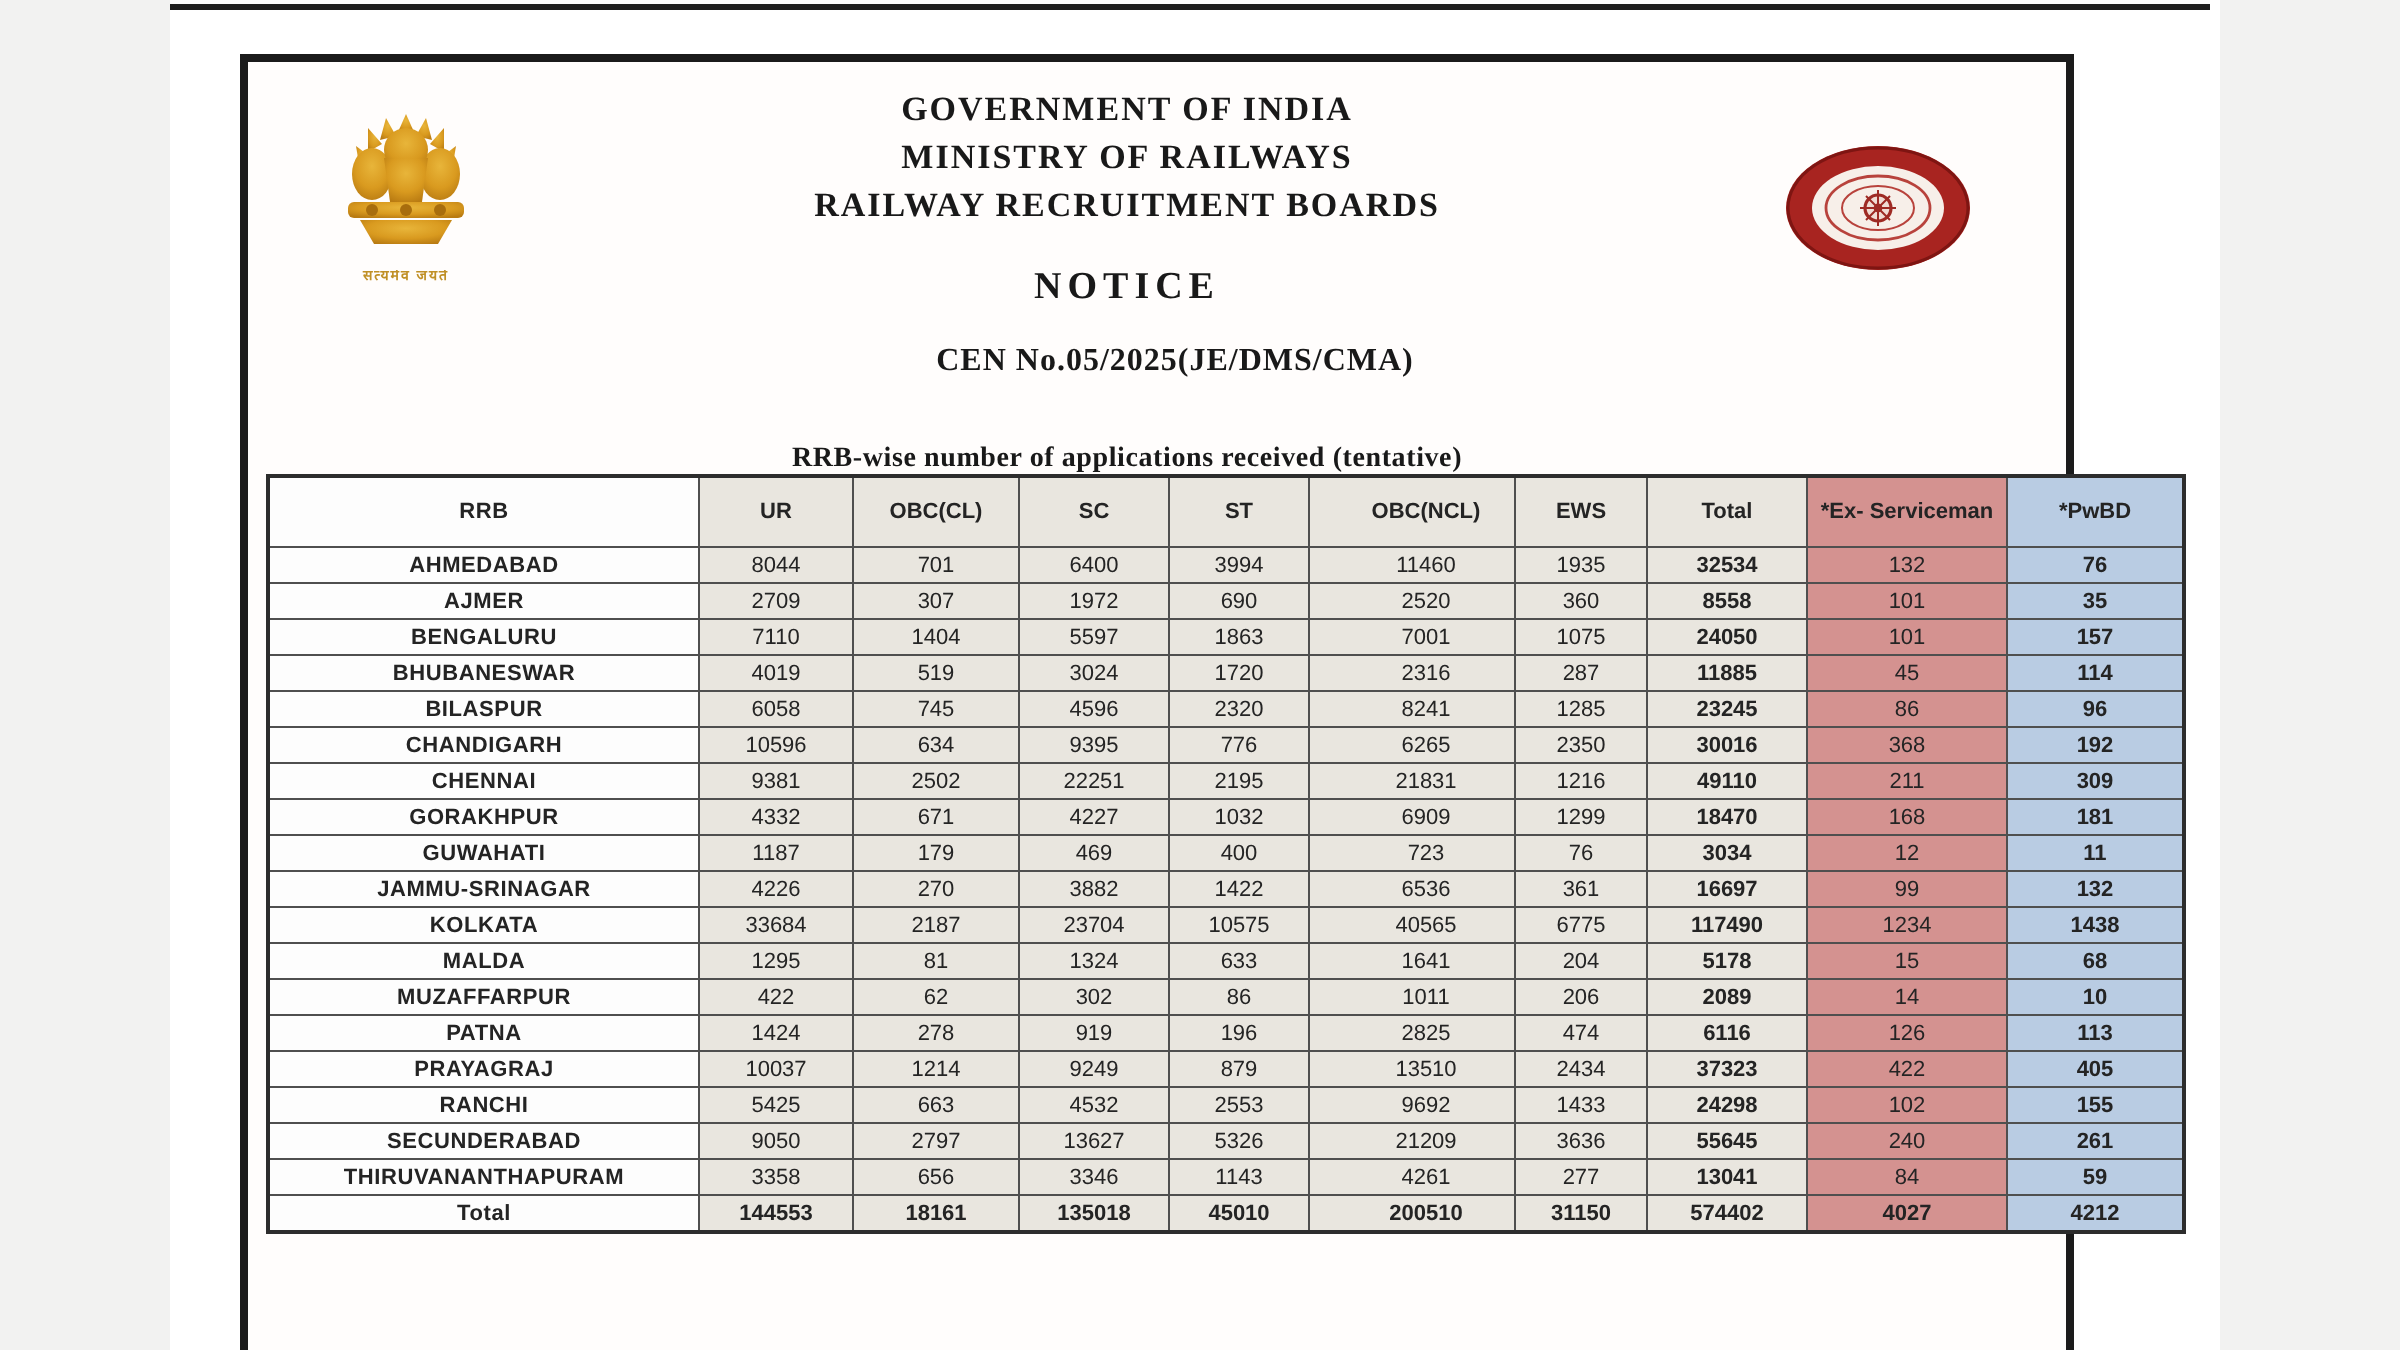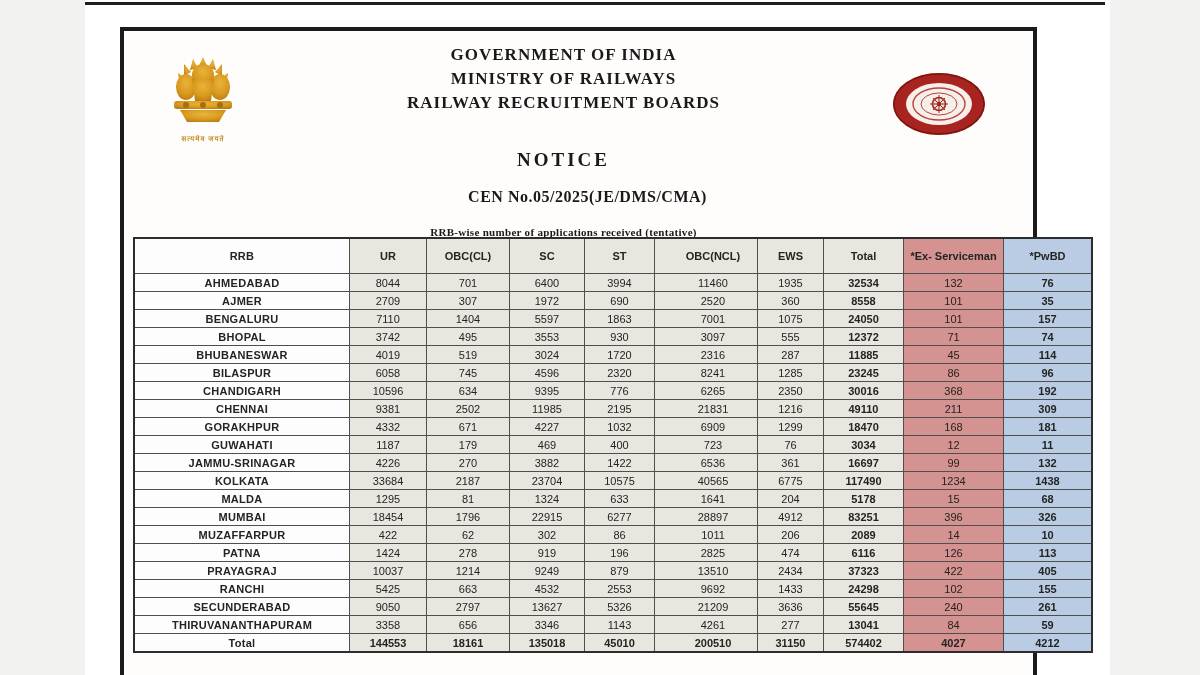--- a/index.html
+++ b/index.html
@@ -32,27 +32,27 @@
     position:absolute;left:766px;top:40px;width:98px;height:66px;
   }
   .titles{
     position:absolute;left:0;right:30px;top:12px;text-align:center;
     font-family:"Liberation Serif","DejaVu Serif",serif;color:#191919;
   }
   .org-line{
     font-size:17px;font-weight:700;letter-spacing:1px;line-height:24px;
   }
   .notice-heading{
-    font-size:19px;font-weight:700;letter-spacing:3px;line-height:26px;margin-top:32px;
+    font-size:19px;font-weight:700;letter-spacing:3px;line-height:26px;margin-top:16px;
   }
   .cen-line{
     font-size:16px;font-weight:700;letter-spacing:.5px;line-height:22px;margin-top:13px;padding-left:48px;
   }
   .table-title{
-    font-size:11px;font-weight:700;letter-spacing:.3px;line-height:22px;margin-top:13px;
+    font-size:14px;font-weight:700;letter-spacing:.3px;line-height:22px;margin-top:27px;
   }
   
   table.apps{
     position:absolute;left:9px;top:206px;width:893px;
     border-collapse:collapse;table-layout:fixed;
     border:2px solid #2d2d2d;
     font-family:"Liberation Sans","DejaVu Sans",sans-serif;
   }
   table.apps th, table.apps td{
     border:1px solid #4f4f4f;
@@ -188,32 +188,20 @@
               <td class="c2">1404</td>
               <td class="c3">5597</td>
               <td class="c4">1863</td>
               <td class="c5">7001</td>
               <td class="c6">1075</td>
               <td class="c7">24050</td>
               <td class="c8">101</td>
               <td class="c9">157</td>
             </tr>
             <tr>
-              <td class="c0">BHOPAL</td>
-              <td class="c1">3742</td>
-              <td class="c2">495</td>
-              <td class="c3">3553</td>
-              <td class="c4">930</td>
-              <td class="c5">3097</td>
-              <td class="c6">555</td>
-              <td class="c7">12372</td>
-              <td class="c8">71</td>
-              <td class="c9">74</td>
-            </tr>
-            <tr>
               <td class="c0">BHUBANESWAR</td>
               <td class="c1">4019</td>
               <td class="c2">519</td>
               <td class="c3">3024</td>
               <td class="c4">1720</td>
               <td class="c5">2316</td>
               <td class="c6">287</td>
               <td class="c7">11885</td>
               <td class="c8">45</td>
               <td class="c9">114</td>
@@ -239,21 +227,21 @@
               <td class="c5">6265</td>
               <td class="c6">2350</td>
               <td class="c7">30016</td>
               <td class="c8">368</td>
               <td class="c9">192</td>
             </tr>
             <tr>
               <td class="c0">CHENNAI</td>
               <td class="c1">9381</td>
               <td class="c2">2502</td>
-              <td class="c3">11985</td>
+              <td class="c3">22251</td>
               <td class="c4">2195</td>
               <td class="c5">21831</td>
               <td class="c6">1216</td>
               <td class="c7">49110</td>
               <td class="c8">211</td>
               <td class="c9">309</td>
             </tr>
             <tr>
               <td class="c0">GORAKHPUR</td>
               <td class="c1">4332</td>
@@ -306,32 +294,20 @@
               <td class="c0">MALDA</td>
               <td class="c1">1295</td>
               <td class="c2">81</td>
               <td class="c3">1324</td>
               <td class="c4">633</td>
               <td class="c5">1641</td>
               <td class="c6">204</td>
               <td class="c7">5178</td>
               <td class="c8">15</td>
               <td class="c9">68</td>
-            </tr>
-            <tr>
-              <td class="c0">MUMBAI</td>
-              <td class="c1">18454</td>
-              <td class="c2">1796</td>
-              <td class="c3">22915</td>
-              <td class="c4">6277</td>
-              <td class="c5">28897</td>
-              <td class="c6">4912</td>
-              <td class="c7">83251</td>
-              <td class="c8">396</td>
-              <td class="c9">326</td>
             </tr>
             <tr>
               <td class="c0">MUZAFFARPUR</td>
               <td class="c1">422</td>
               <td class="c2">62</td>
               <td class="c3">302</td>
               <td class="c4">86</td>
               <td class="c5">1011</td>
               <td class="c6">206</td>
               <td class="c7">2089</td>

